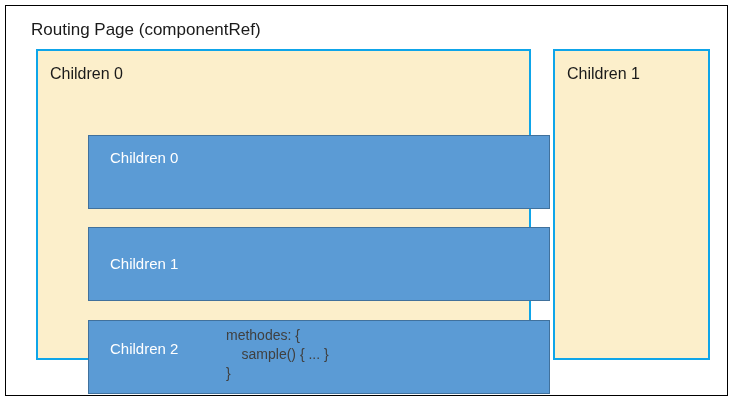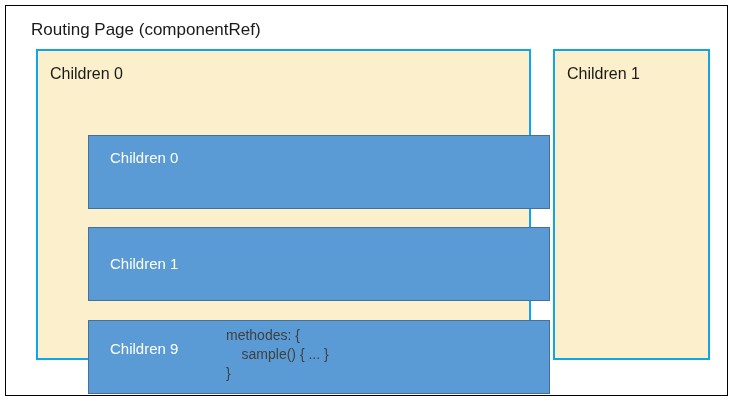--- a/index.html
+++ b/index.html
@@ -124,21 +124,21 @@
 
       <div class="blue-box blue-box-0">
         <span class="blue-label">Children 0</span>
       </div>
 
       <div class="blue-box blue-box-1">
         <span class="blue-label blue-label-mid">Children 1</span>
       </div>
 
       <div class="blue-box blue-box-2">
-        <span class="blue-label blue-label-code">Children 9</span>
+        <span class="blue-label blue-label-code">Children 2</span>
         <span class="code-block">methodes: {
     sample() { ... }
 }</span>
       </div>
     </div>
 
     <div class="panel panel-children1">
       <span class="panel-label">Children 1</span>
     </div>
 

